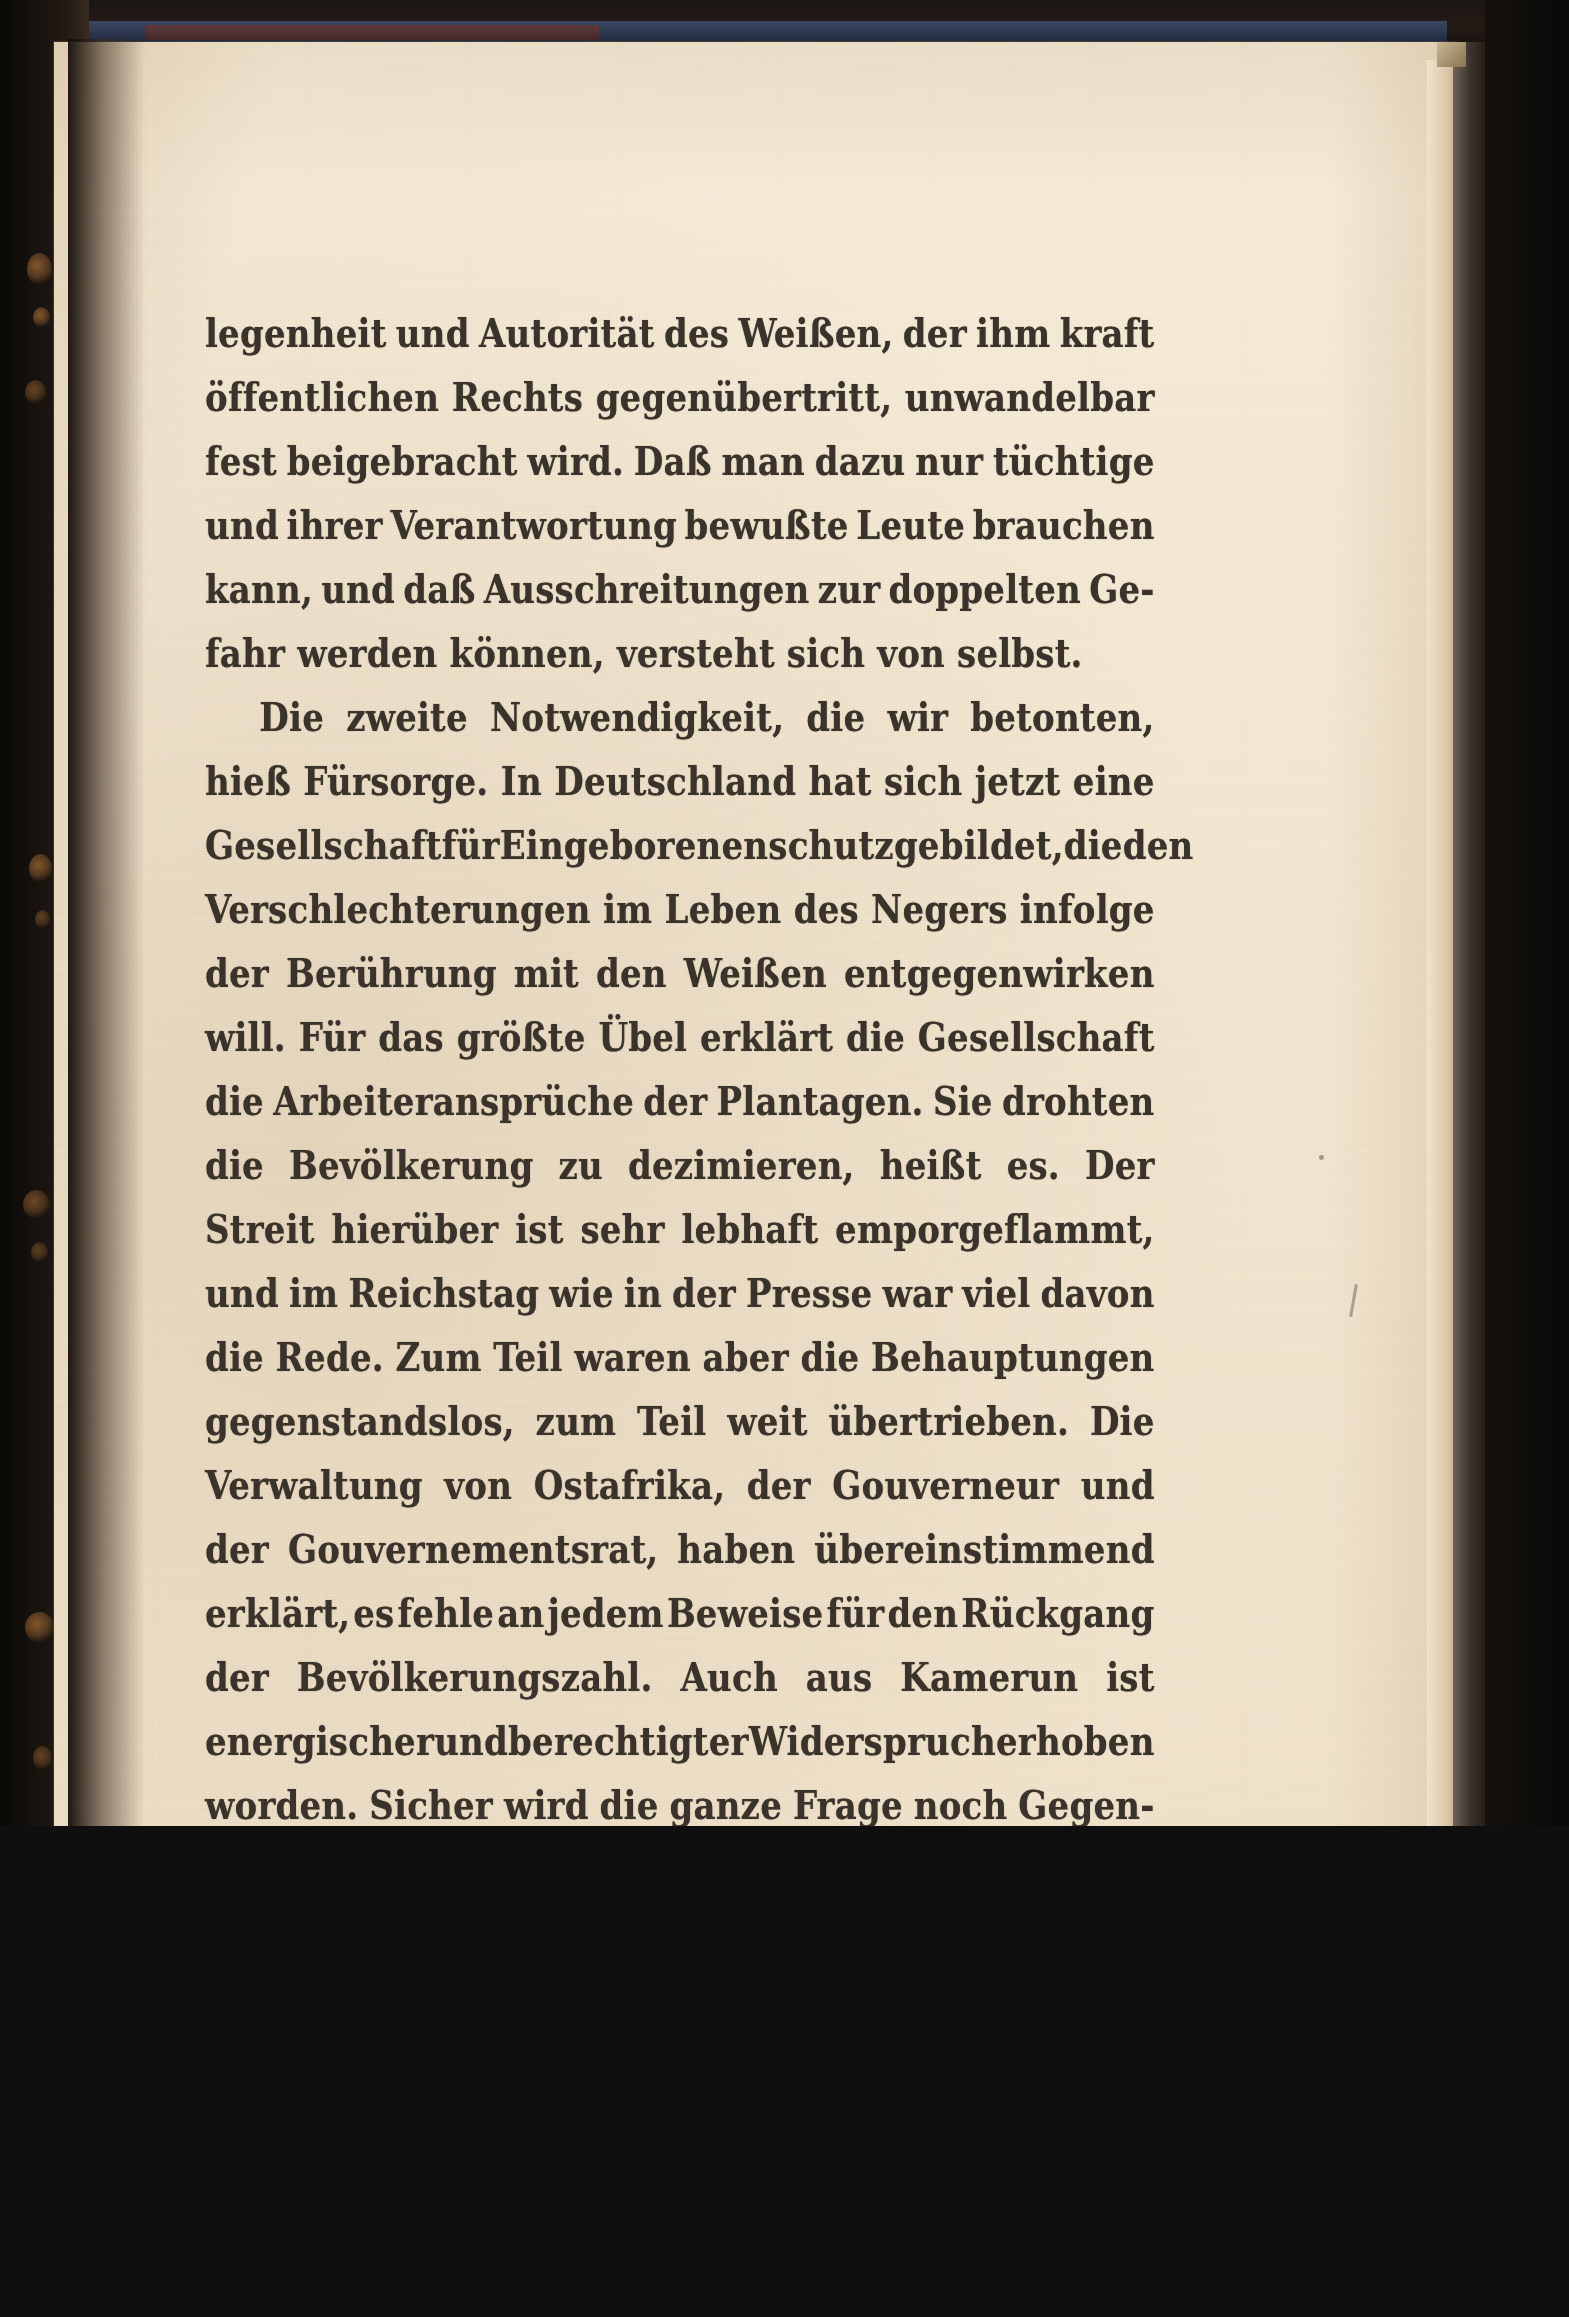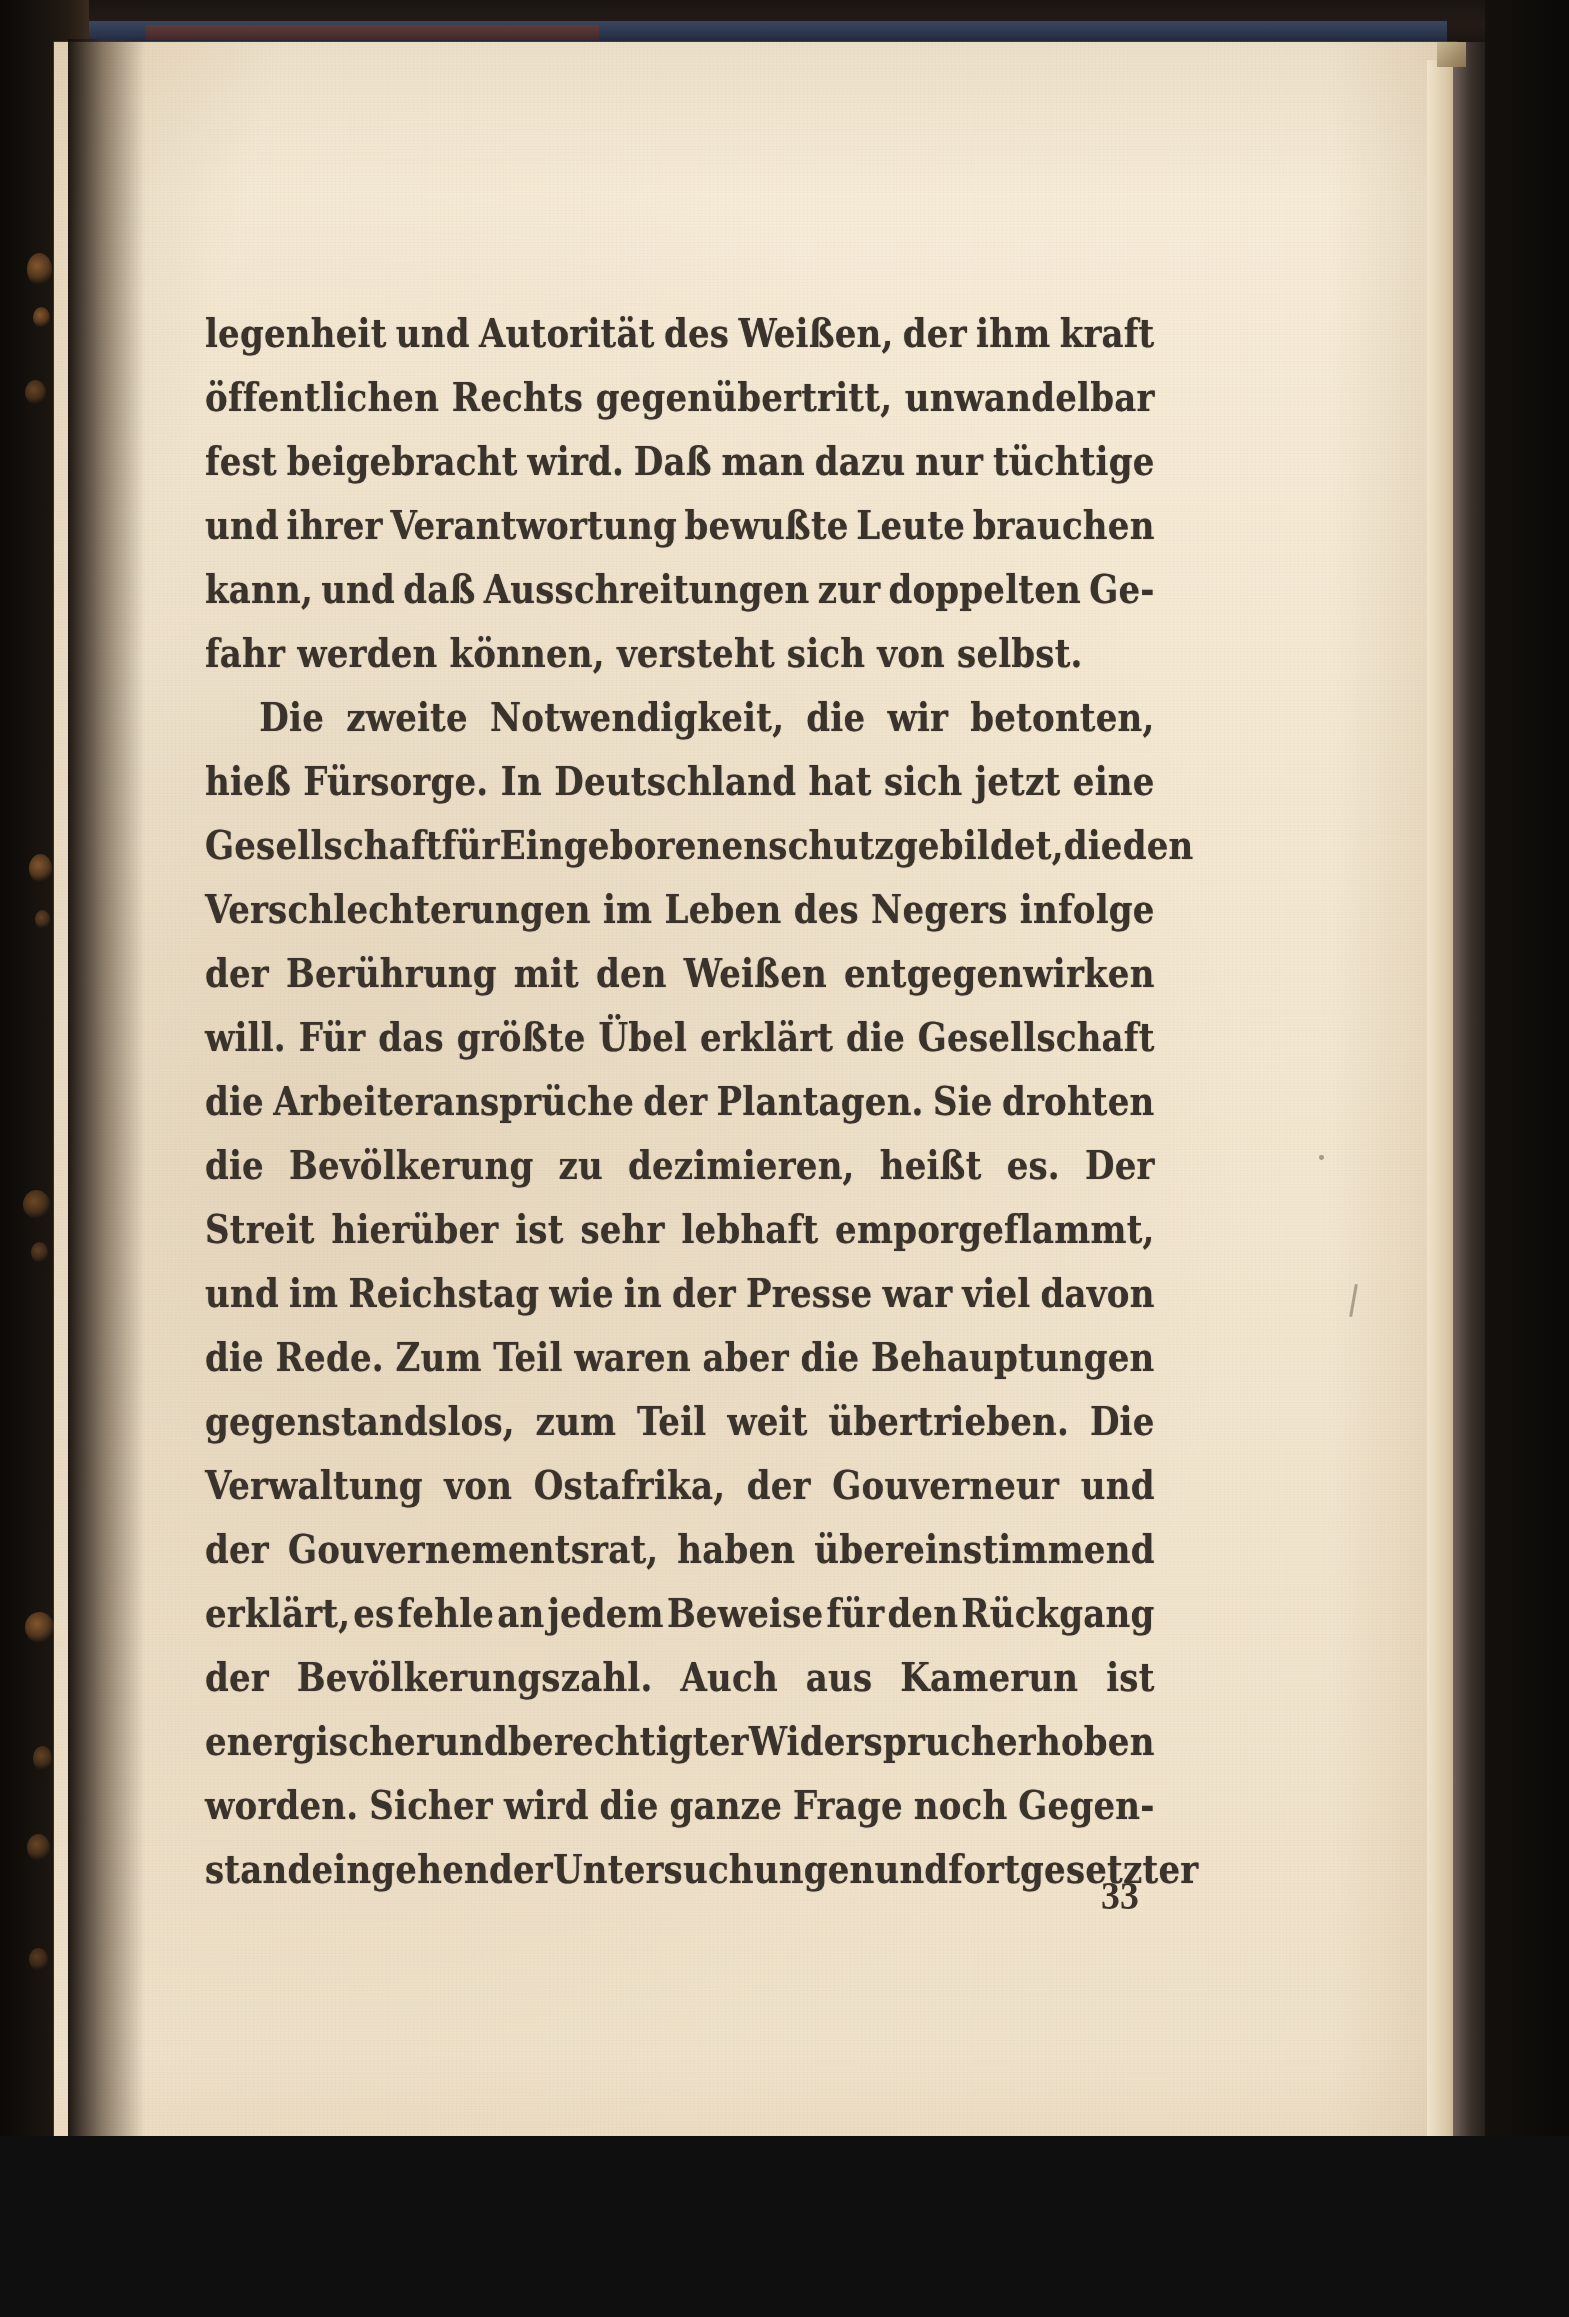--- a/index.html
+++ b/index.html
@@ -5,21 +5,21 @@
   html, body {
     margin: 0;
     padding: 0;
     background: #0f0f10;
   }
 
   
   #scan {
     position: relative;
     width: 1570px;
-    height: 2136px;
+    height: 1826px;
     overflow: hidden;
     background: #5eead4;
     font-family: "Liberation Serif", serif;
     text-decoration: underline;
   }
 
   
   .backdrop {
     position: absolute;
     inset: 0;

